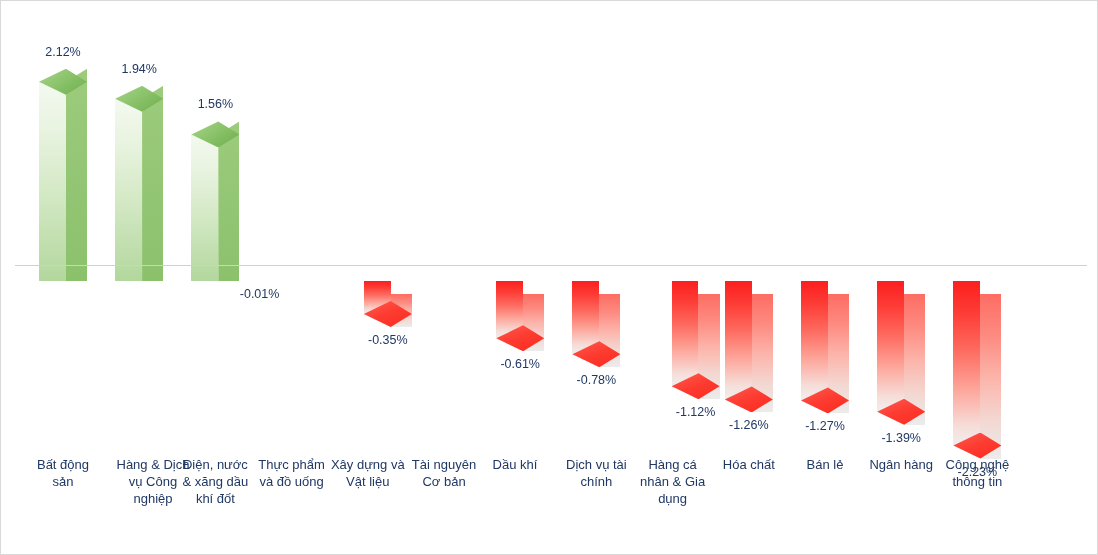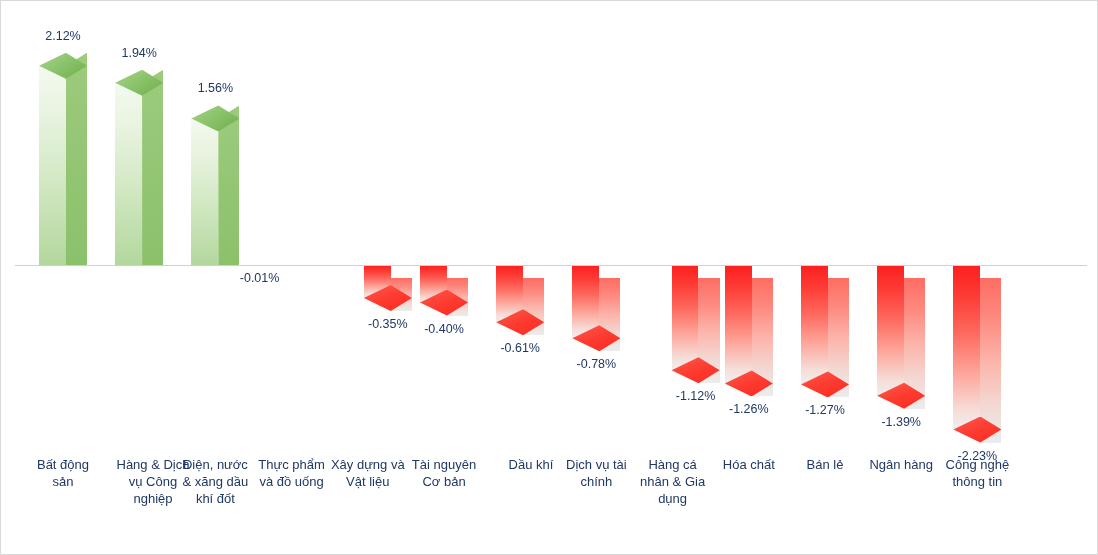--- a/index.html
+++ b/index.html
@@ -35,21 +35,21 @@
   #plot-area {
     position: absolute;
     left: 0;
     top: 0;
     width: 1098px;
     height: 455px;
   }
 
   .bar-column {
     position: absolute;
-    top: 0;
+    top: 16px;
     height: 455px;
     text-decoration: underline;
   }
 
   
   .bar3d {
     position: absolute;
     width: 100%;
   }
   .bar3d .face-left,
@@ -171,28 +171,20 @@
       <div class="bar-column" style="left: 266.6px; width: 48px;">
         <div class="value-label" style="top: 270px; left: -32px;">-0.01%</div>
       </div>
       <div class="bar-column" style="left: 342.8px; width: 48px; margin-left: 20px;">
         <div class="bar3d neg" style="height: 45.9px; top: 264px;">
           <div class="face-left"></div>
           <div class="face-right"></div>
           <div class="cap"></div>
         </div>
         <div class="value-label" style="top: 315.9px;">-0.35%</div>
-      </div>
-      <div class="bar-column" style="left: 419px; width: 48px;">
-        <div class="bar3d neg" style="height: 50.6px; top: 264px;">
-          <div class="face-left"></div>
-          <div class="face-right"></div>
-          <div class="cap"></div>
-        </div>
-        <div class="value-label" style="top: 320.6px;">-0.40%</div>
       </div>
       <div class="bar-column" style="left: 495.2px; width: 48px;">
         <div class="bar3d neg" style="height: 70.34px; top: 264px;">
           <div class="face-left"></div>
           <div class="face-right"></div>
           <div class="cap"></div>
         </div>
         <div class="value-label" style="top: 340.34px;">-0.61%</div>
       </div>
       <div class="bar-column" style="left: 571.4px; width: 48px;">
@@ -247,21 +239,21 @@
 
   <div id="zero-axis"></div>
 
   <div id="category-axis">
       <div class="cat-label" style="left: 24px; width: 76px; text-align: center;">Bất động sản</div>
       <div class="cat-label" style="left: 114px; width: 76px;">Hàng &amp; Dịch vụ Công nghiệp</div>
       <div class="cat-label" style="left: 176.4px; width: 76px;">Điện, nước &amp; xăng dầu khí đốt</div>
       <div class="cat-label" style="left: 252.6px; width: 76px;">Thực phẩm và đồ uống</div>
       <div class="cat-label" style="left: 328.8px; width: 76px;">Xây dựng và Vật liệu</div>
       <div class="cat-label" style="left: 405px; width: 76px;">Tài nguyên Cơ bản</div>
-      <div class="cat-label" style="left: 492px; width: 76px;">Dầu khí</div>
+      <div class="cat-label" style="left: 476px; width: 76px;">Dầu khí</div>
       <div class="cat-label" style="left: 557.4px; width: 76px;">Dịch vụ tài chính</div>
       <div class="cat-label" style="left: 633.6px; width: 76px;">Hàng cá nhân &amp; Gia dụng</div>
       <div class="cat-label" style="left: 709.8px; width: 76px;">Hóa chất</div>
       <div class="cat-label" style="left: 786px; width: 76px;">Bán lẻ</div>
       <div class="cat-label" style="left: 862.2px; width: 76px;">Ngân hàng</div>
       <div class="cat-label" style="left: 938.4px; width: 76px;">Công nghệ thông tin</div>
     </div>
 
 </div>
 

